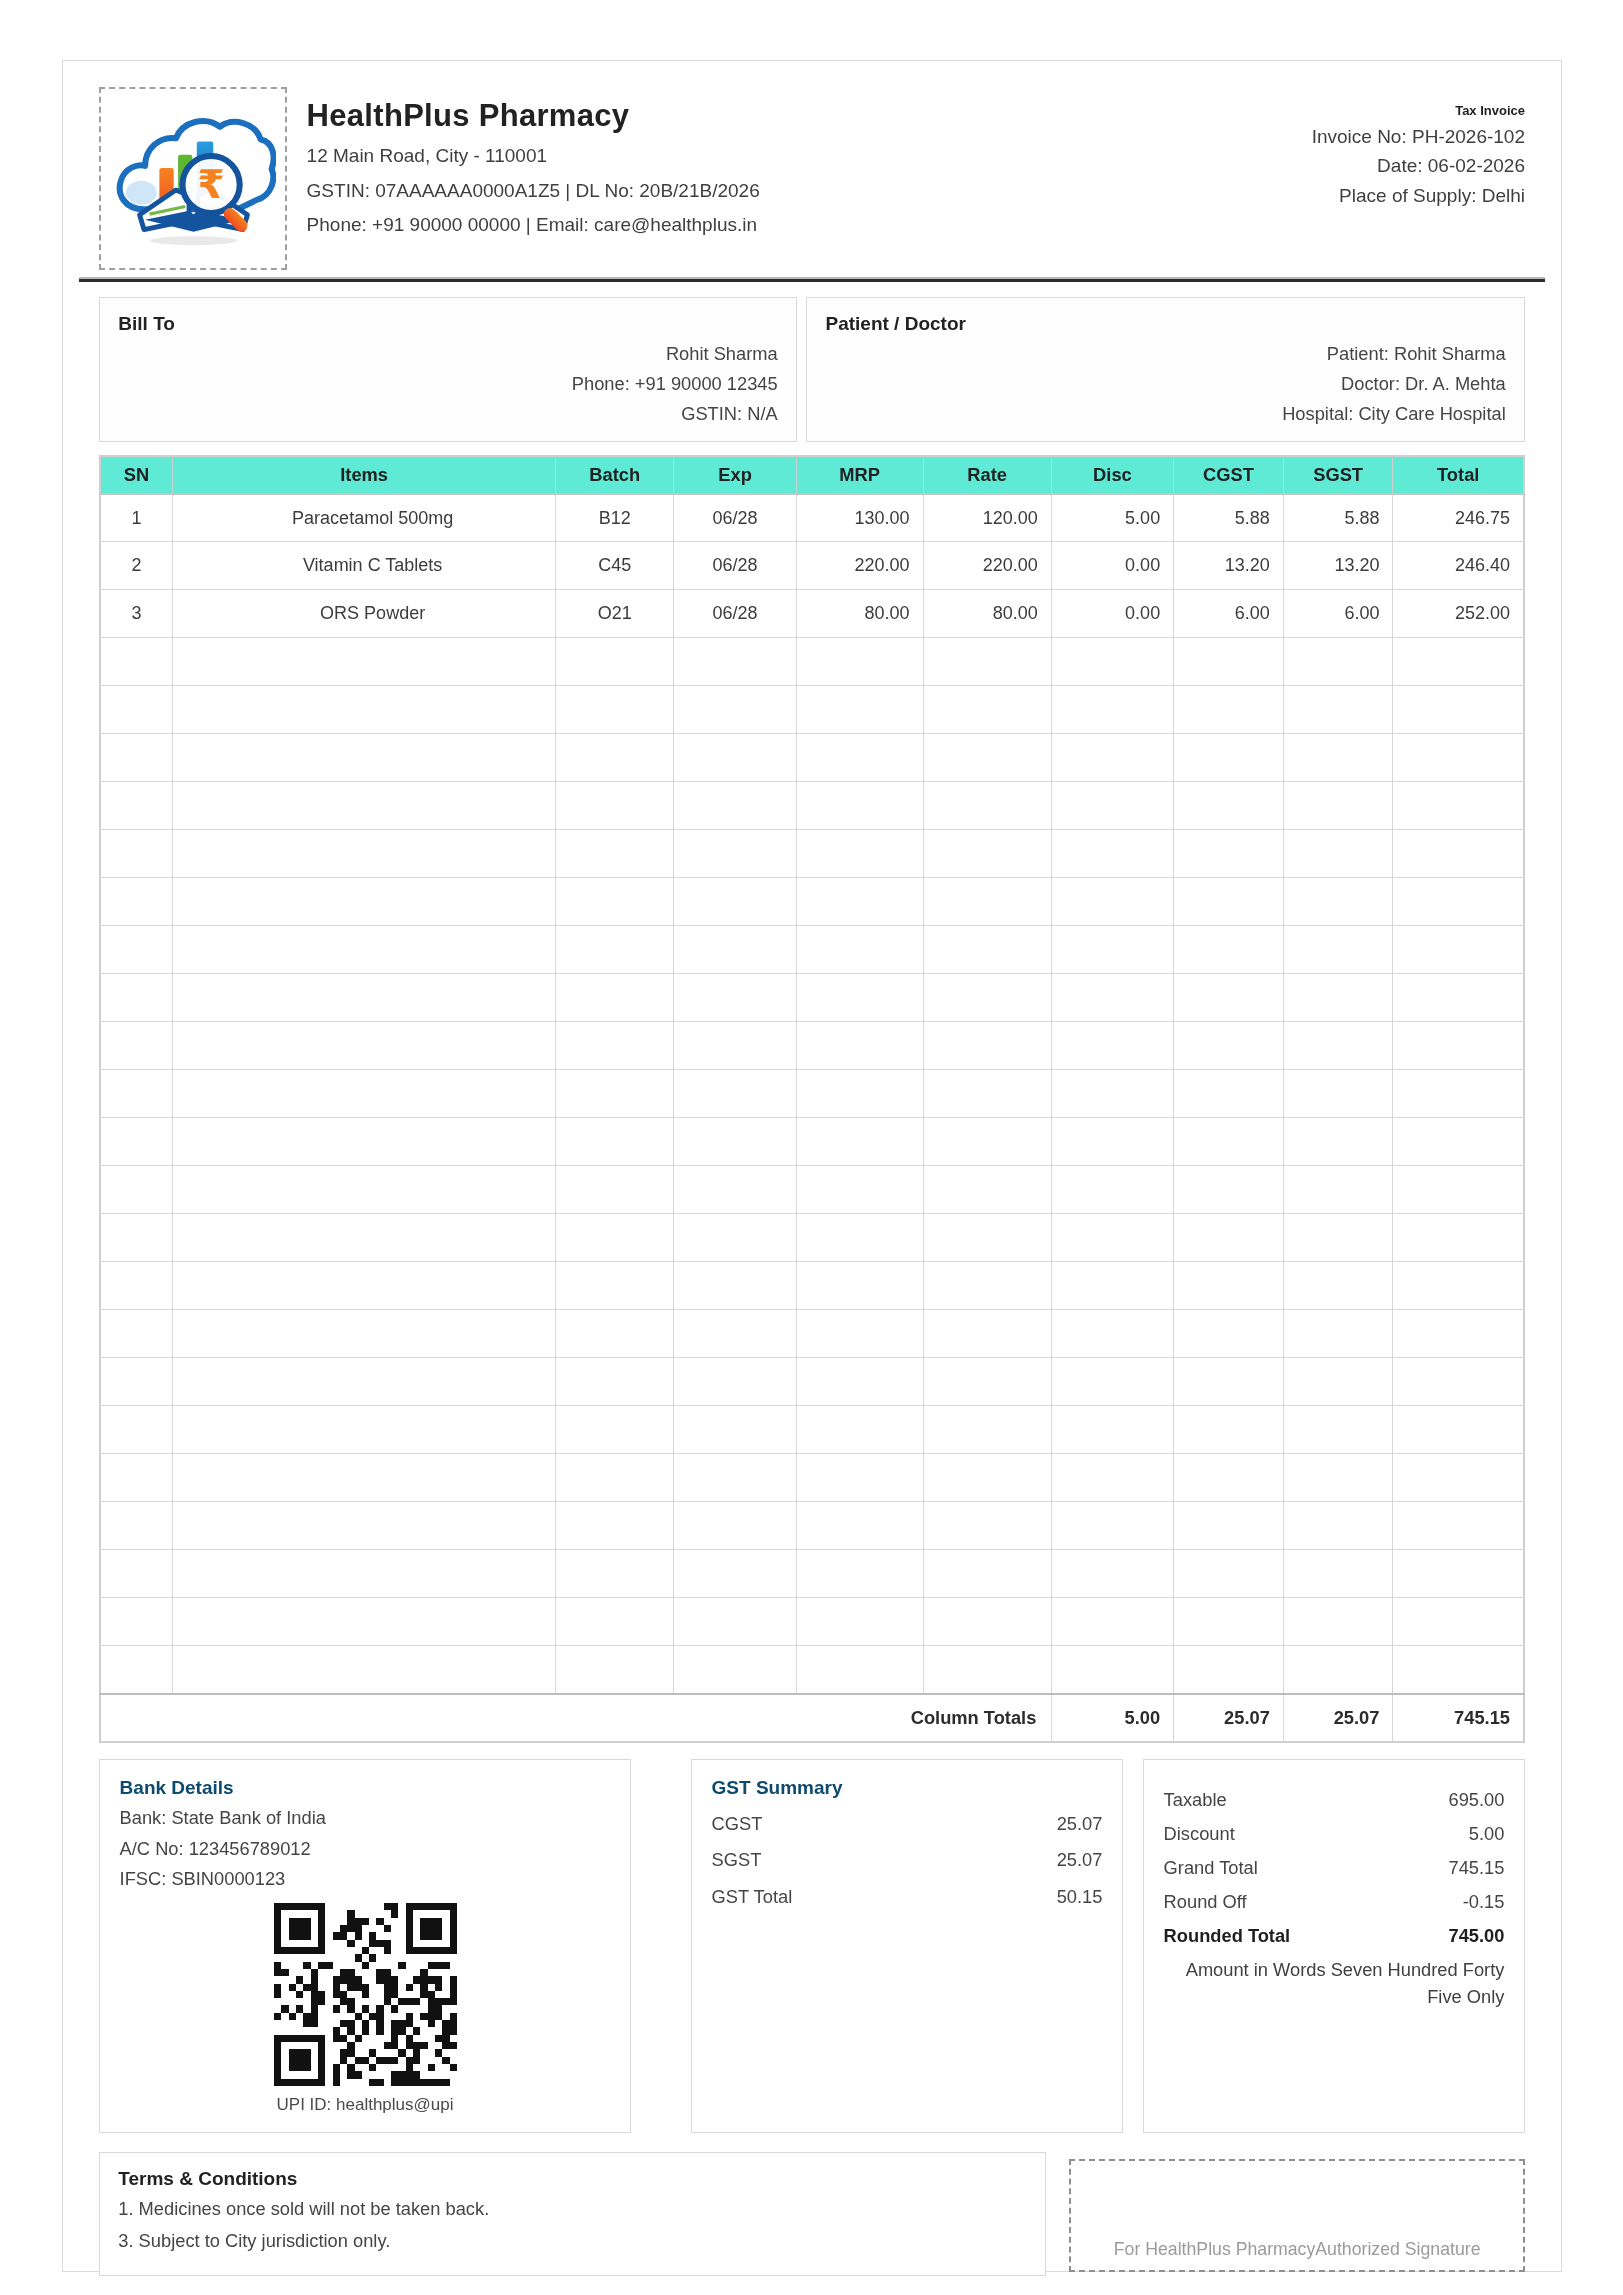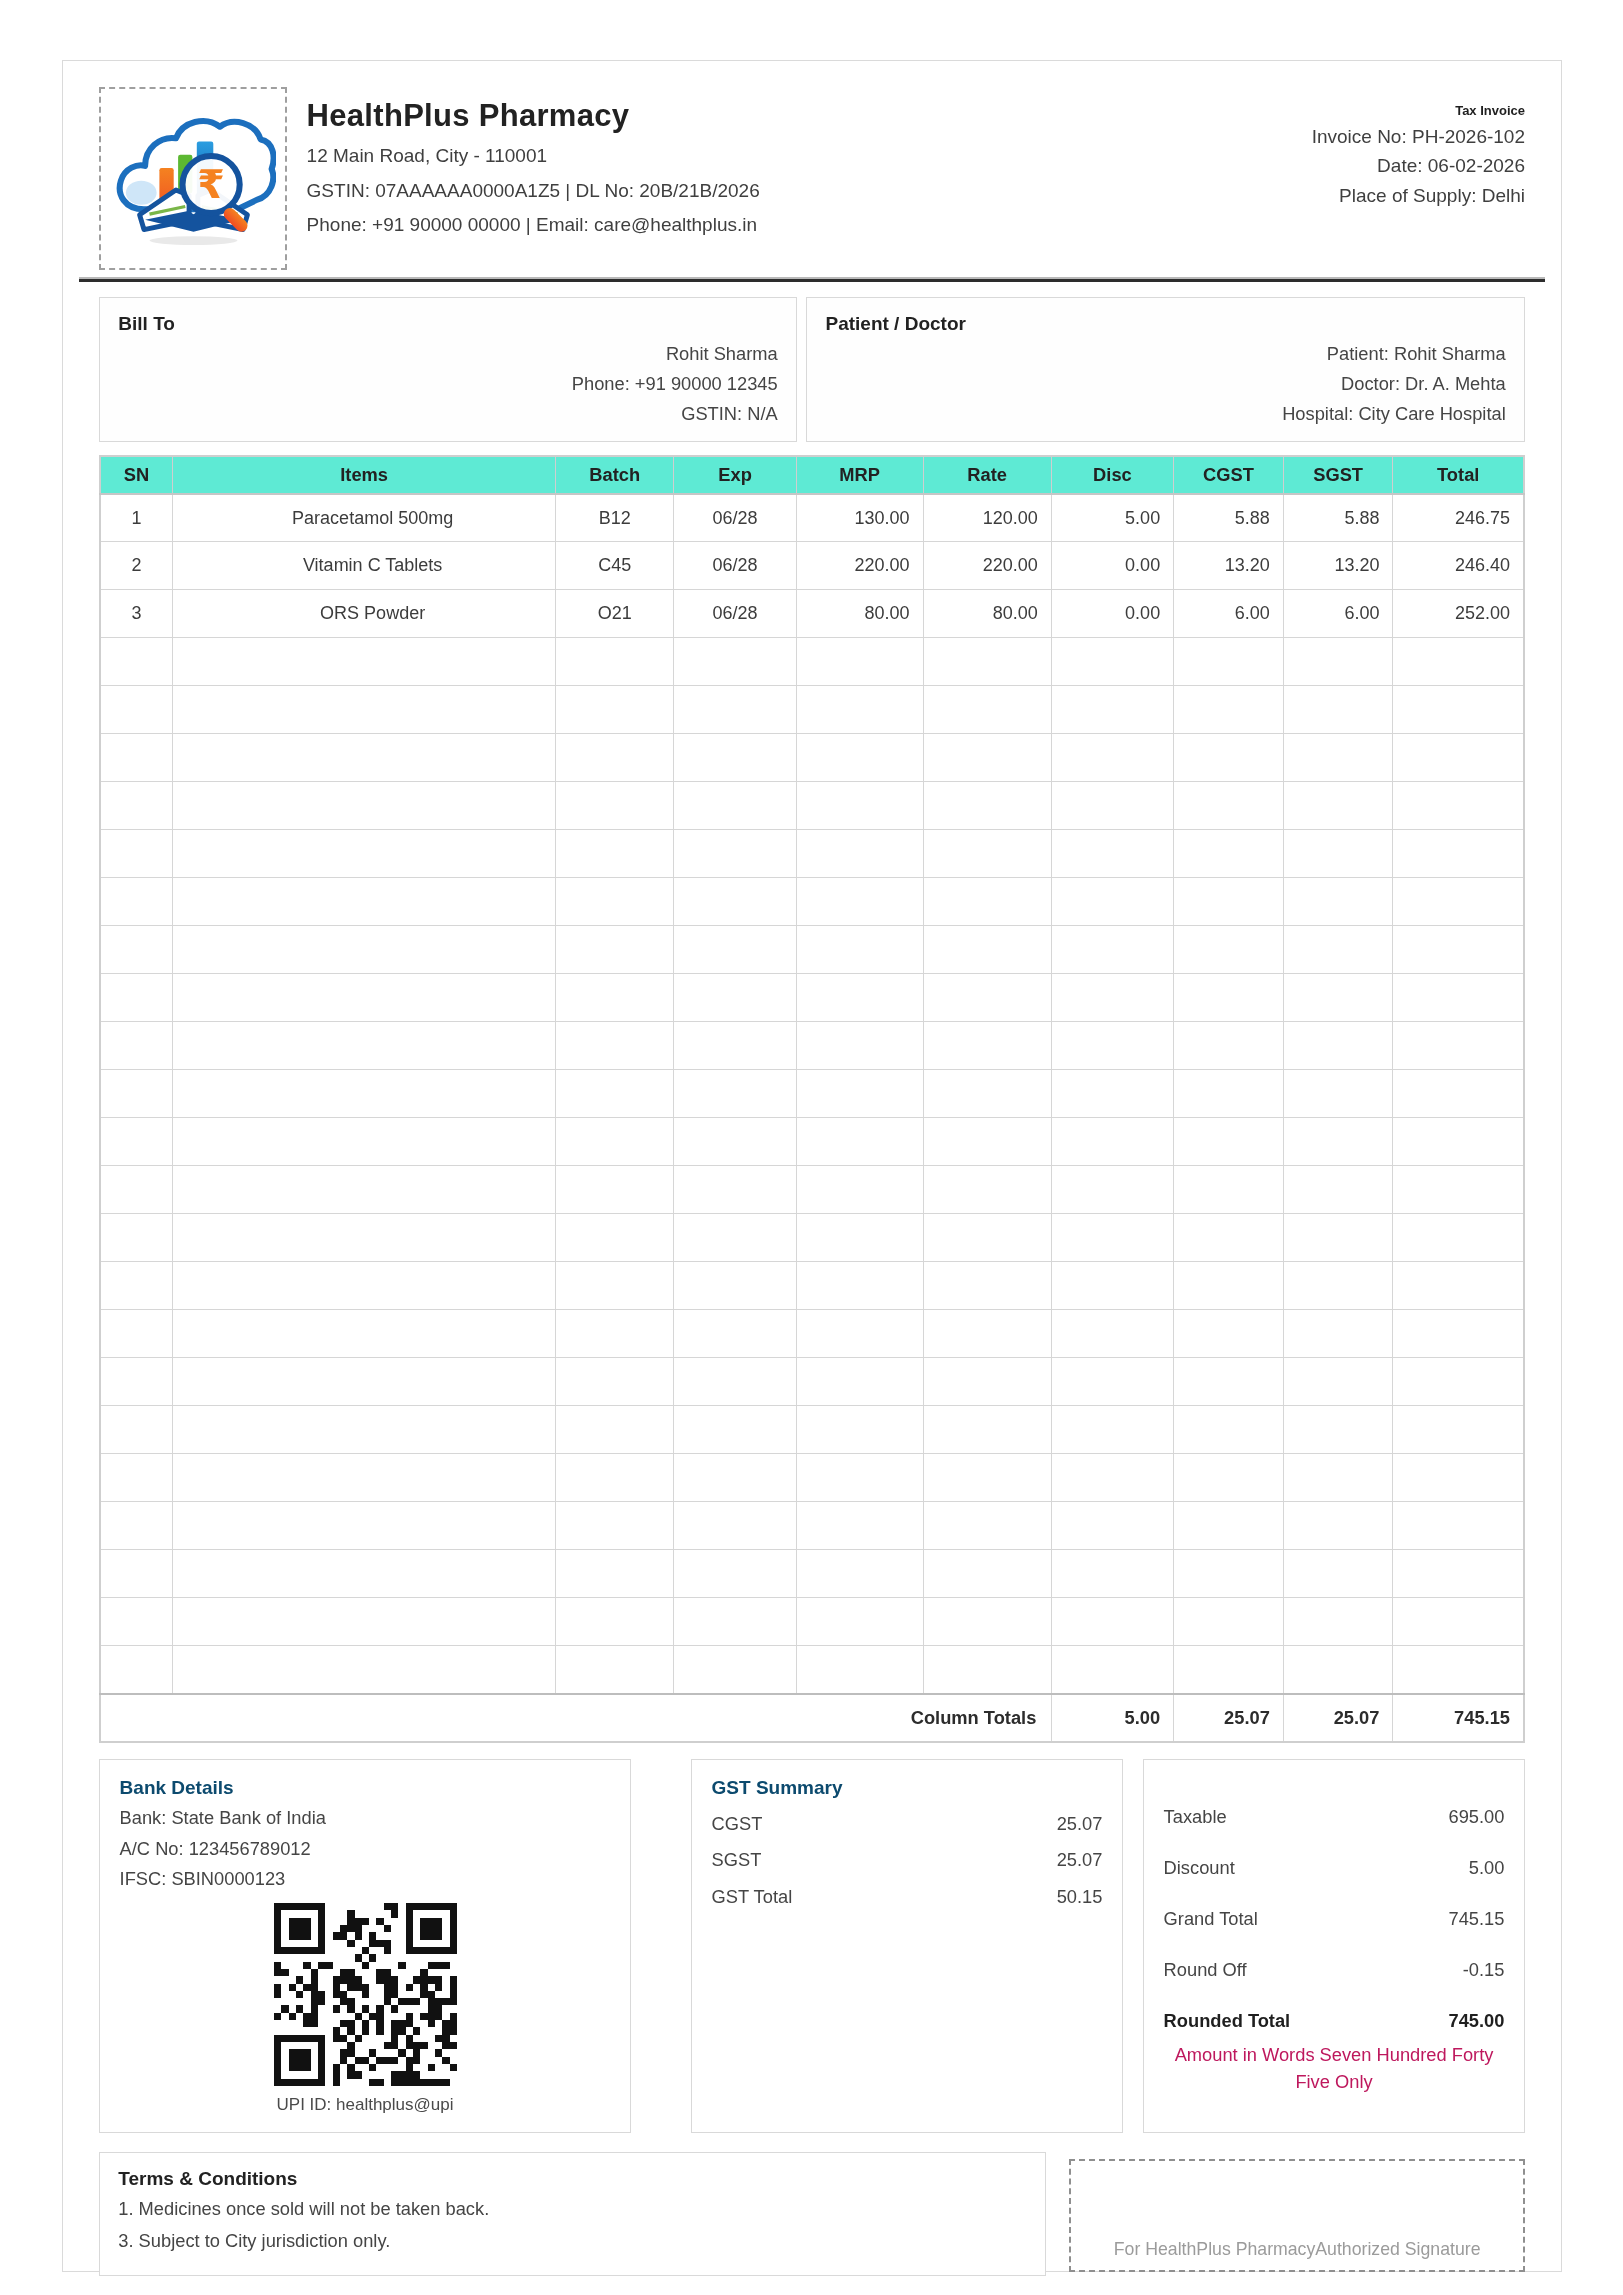--- a/index.html
+++ b/index.html
@@ -43,24 +43,24 @@
   
   .footer-row { display:flex; gap:20px; margin-top:15.7px; }
   .fbox { border:1.3px solid #d9d9d9; background:#fff; padding:17px 19.6px; min-height:360px; }
   .fbox.bank { width:532px; }
   .fbox.gst { width:432px;margin-left:40px; }
   .fbox.totals { flex:1; }
   .fbox-title { font-size:19px; font-weight:700; color:#0c4a6e; }
   .bank-line { font-size:18.3px; color:#454545; margin-top:8.5px; }
   .qr-wrap { width:183px; margin:13px auto 0 auto; }
   .qr-caption { text-align:center; font-size:17px; color:#4a4a4a; margin-top:6.5px; }
-  .kv-row { display:flex; justify-content:space-between; font-size:18.3px; color:#454545; margin-top:29px; }
+  .kv-row { display:flex; justify-content:space-between; font-size:18.3px; color:#454545; margin-top:12px; }
   .kv-row.bold { font-weight:700; color:#1f1f1f; }
   .gst .kv-row { margin-top:14.4px; }
-  .amount-words { font-size:18.3px; color:#be185d; text-align:center; margin-top:10.5px; line-height:1.45; }
+  .amount-words { font-size:18.3px; color:#404040; text-align:right; margin-top:10.5px; line-height:1.45; }
 
   
   .terms-row { display:flex; gap:23px; margin-top:19.6px; align-items:flex-start; }
   .terms-box { border:1.3px solid #d9d9d9; background:#fff; padding:14.4px 18.3px; width:948px; min-height:124px; }
   .terms-title { font-size:19px; font-weight:700; color:#222; }
   .terms-line { font-size:18.3px; color:#454545; margin-top:6.5px; line-height:1.4; }
   .sign-box { border:2px dashed #8f8f8f; width:456px; height:113px; margin-top:6.5px;
               display:flex; align-items:flex-end; justify-content:center; padding:9.2px 6.5px; }
   .sign-text { font-size:17.7px; color:#9b9b9b; white-space:nowrap; }
 </style>

